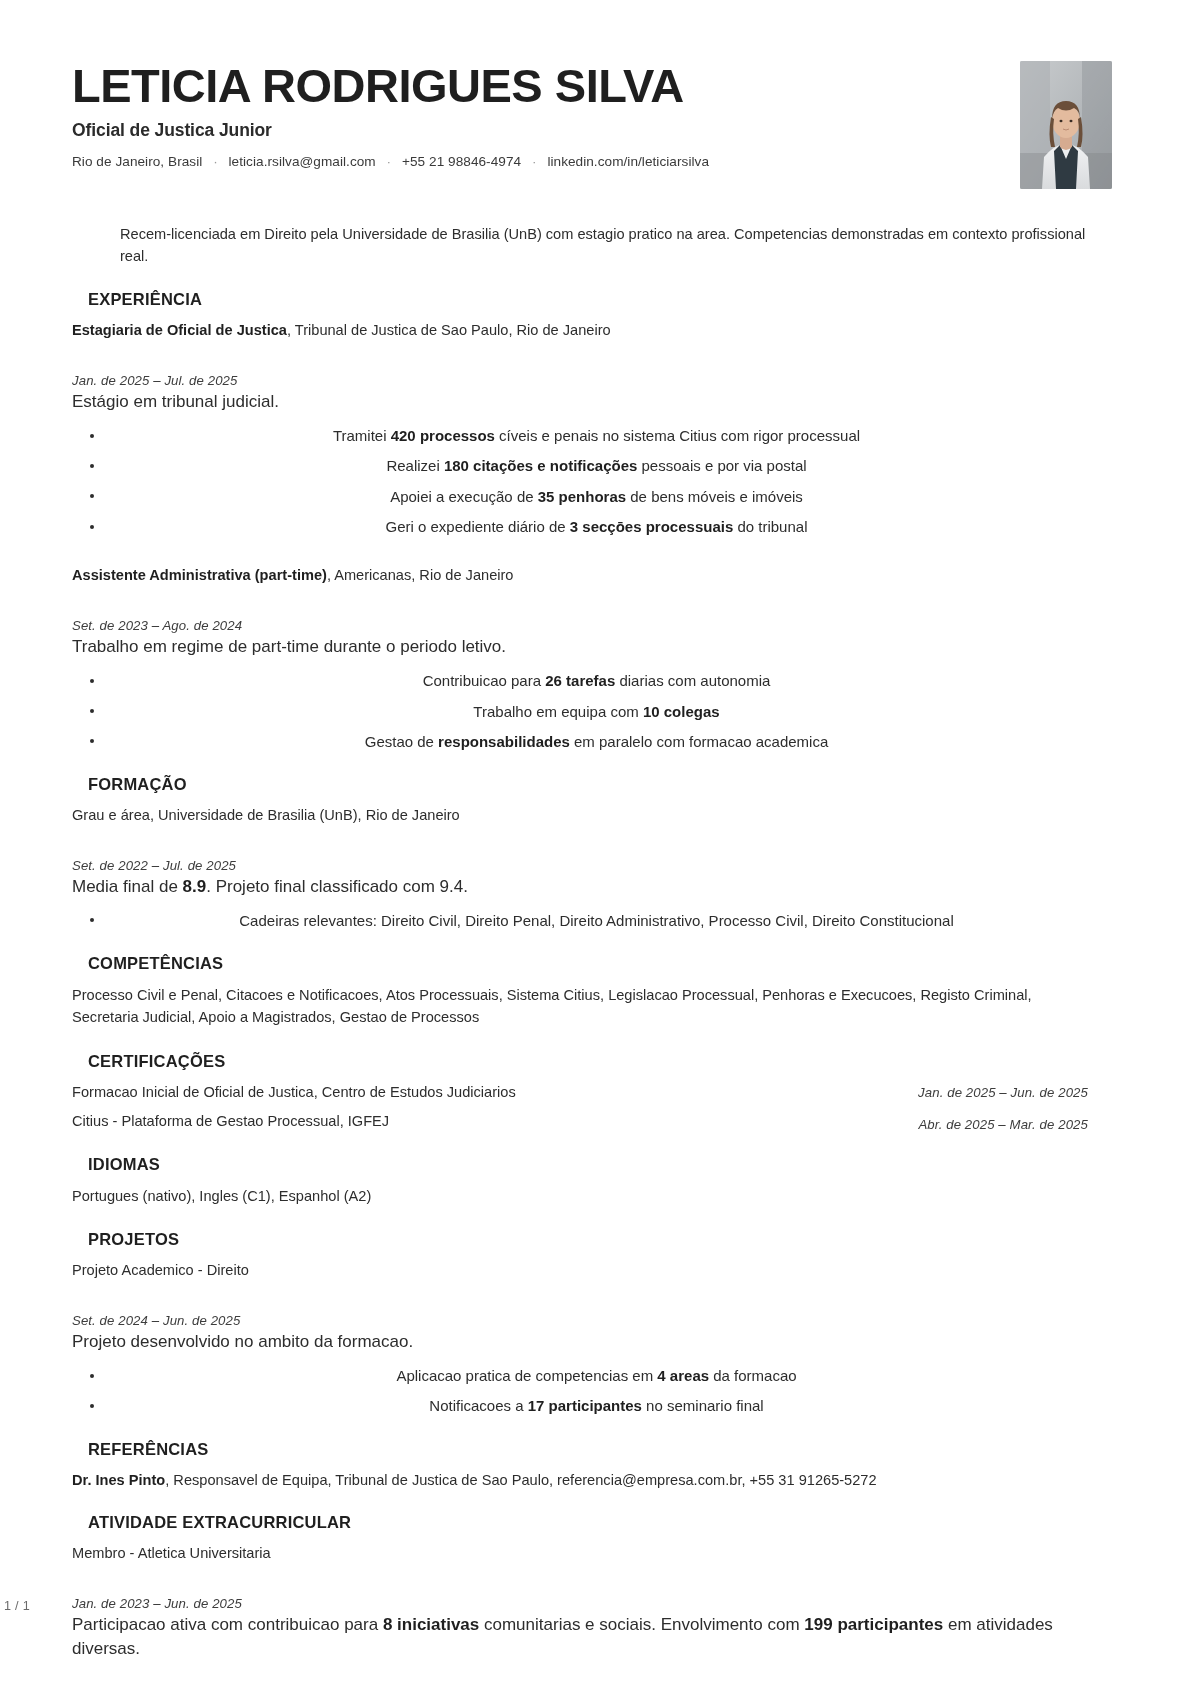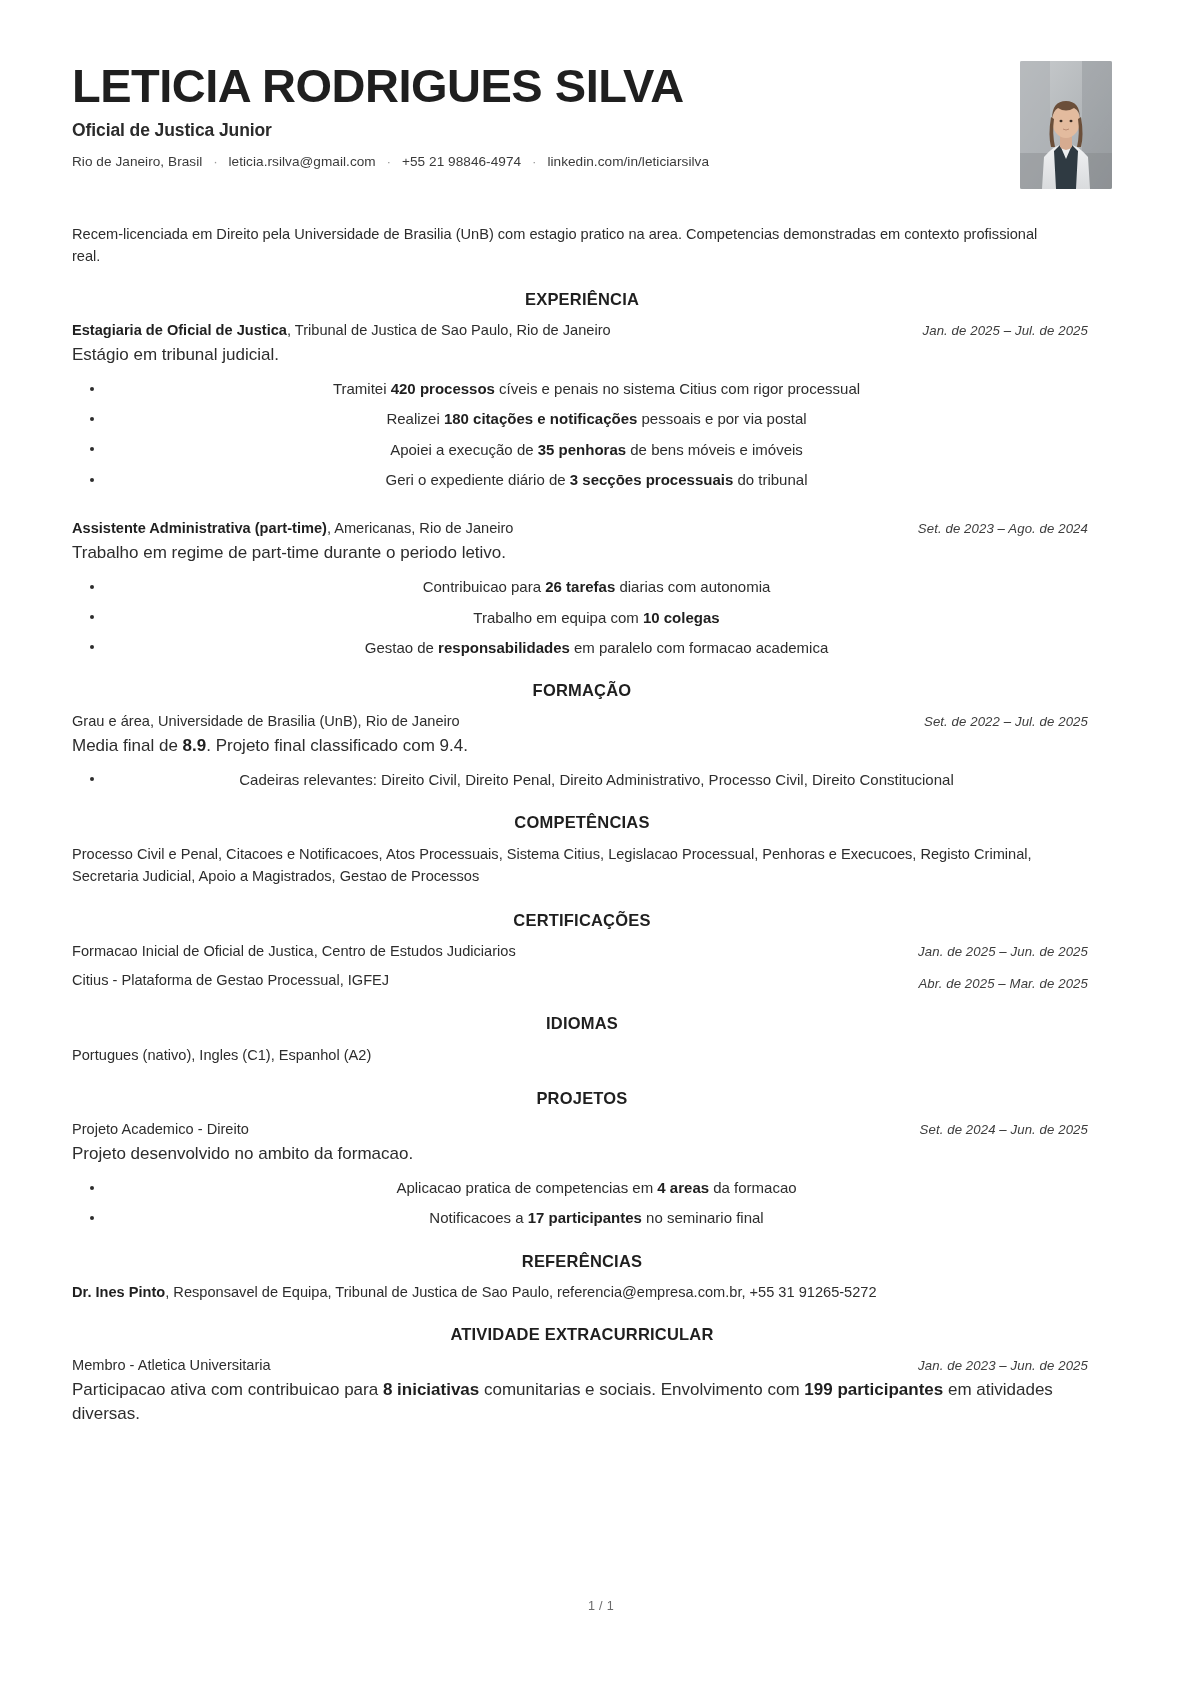--- a/index.html
+++ b/index.html
@@ -87,40 +87,41 @@
   }
   .photo svg { display: block; width: 100%; height: 100%; }
 
   
   .summary {
     margin-top: 34px;
     font-size: 14.6px;
     line-height: 1.52;
     color: #2d2d2d;
     max-width: 985px;
+    margin-left: 48px;
   }
 
   
   .section { margin-top: 23px; }
   .section-title {
     font-size: 16.5px;
     font-weight: 700;
     letter-spacing: 0.2px;
     color: #1f1f1f;
-    margin: 0 0 11px 4px;
+    margin: 0 0 11px 16px;
     text-transform: uppercase;
-    text-align: center;
   }
   .entry { margin-bottom: 6px; }
   .entry + .entry { margin-top: 28px; }
   .entry-head {
     display: flex;
     align-items: baseline;
     justify-content: space-between;
-    gap: 4px;
+    gap: 32px;
+    flex-direction: column;
   }
   .entry-title {
     font-size: 14.6px;
     color: #2d2d2d;
     line-height: 1.42;
   }
   .entry-title b { font-weight: 700; color: #1f1f1f; }
   .entry-date {
     flex: 0 0 auto;
     font-size: 13.2px;
@@ -177,24 +178,24 @@
     margin-bottom: 9px;
   }
   .cert-row:last-child { margin-bottom: 0; align-items: flex-end; }
   .cert-name { font-size: 14.6px; color: #2d2d2d; line-height: 1.42; }
 
   .ref-line { font-size: 14.6px; color: #2d2d2d; line-height: 1.42; }
   .ref-line b { font-weight: 700; color: #1f1f1f; }
 
   .footer {
     position: absolute;
-    left: 12px;
+    left: 4px;
     right: 0;
     bottom: 70px;
-    text-align: center;
+    text-align: left;
     font-size: 12.6px;
     color: #6a6a6a;
     letter-spacing: 0.3px;
   }
 </style>
 </head>
 <body>
 
 <div class="page">
   <div class="sheet">

